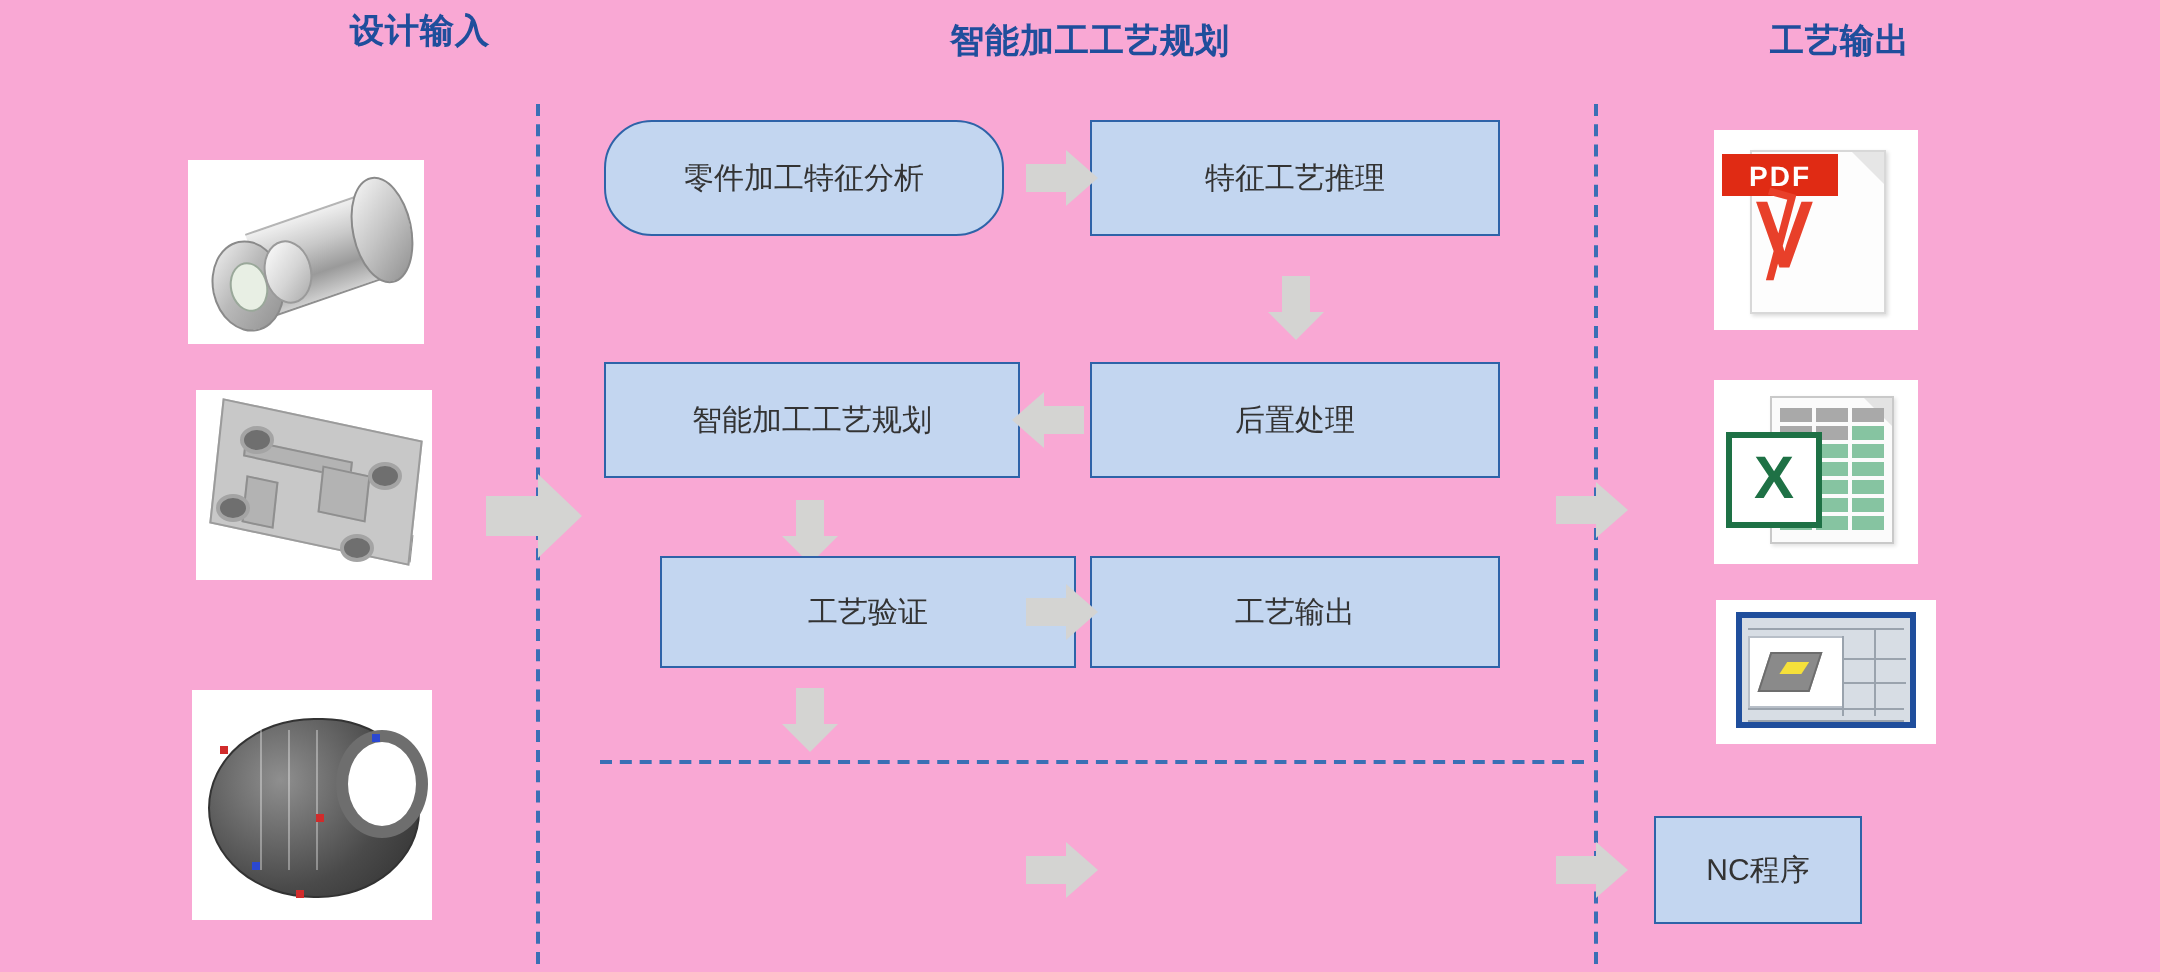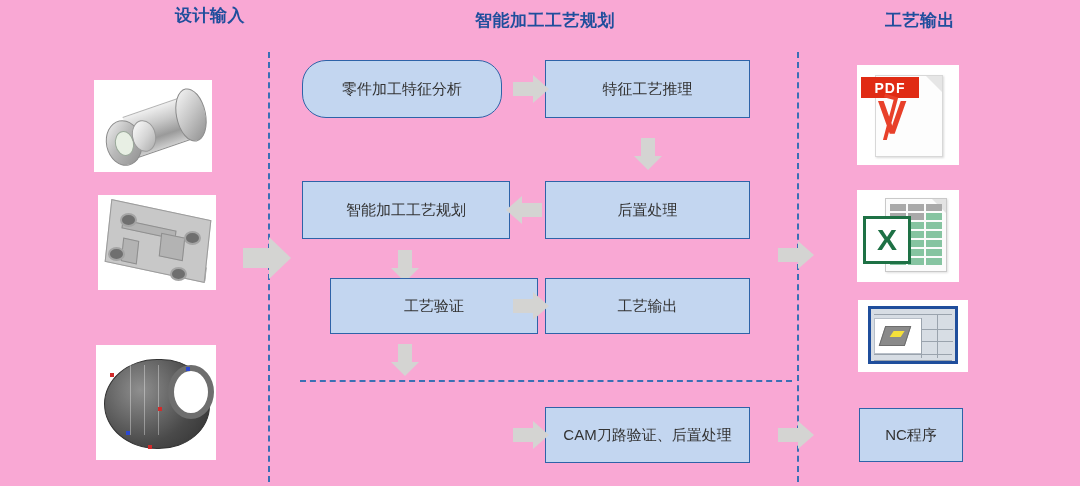--- a/index.html
+++ b/index.html
@@ -451,23 +451,20 @@
   </div>
 
   <div class="pbox" style="left:545px; top:278px; width:205px; height:56px;">
     <span>工艺输出</span>
   </div>
 
   <div class="arrow right" style="left:513px; top:299px;"></div>
   <div class="arrow down" style="left:398px; top:344px;"></div>
 
 
-  <div class="pbox" style="left:545px; top:407px; width:205px; height:56px;">
-    <span>CAM刀路验证、后置处理</span>
-  </div>
 
   <div class="arrow right" style="left:513px; top:428px;"></div>
 
   <div class="arrow right" style="left:778px; top:248px;"></div>
   <div class="arrow right" style="left:778px; top:428px;"></div>
 
   <div class="out-icon" style="left:857px; top:65px; width:102px; height:100px;">
     <div class="pdf-page">
       <div class="pdf-fold"></div>
     </div>
@@ -515,17 +512,17 @@
       <div class="sheet-line" style="left:3px; top:5px; width:78px;"></div>
       <div class="sheet-line" style="left:3px; top:45px; width:78px;"></div>
       <div class="sheet-line" style="left:3px; top:51px; width:78px;"></div>
       <div class="sheet-vline" style="left:50px; top:9px; height:40px;"></div>
       <div class="sheet-vline" style="left:66px; top:5px; height:44px;"></div>
       <div class="sheet-line" style="left:50px; top:20px; width:32px;"></div>
       <div class="sheet-line" style="left:50px; top:32px; width:32px;"></div>
     </div>
   </div>
 
-  <div class="nc-box" style="left:859px; top:408px; width:104px; height:54px;">
+  <div class="nc-box" style="left:827px; top:408px; width:104px; height:54px;">
     <span>NC程序</span>
   </div>
 
 </div>
 
 </body></html>

